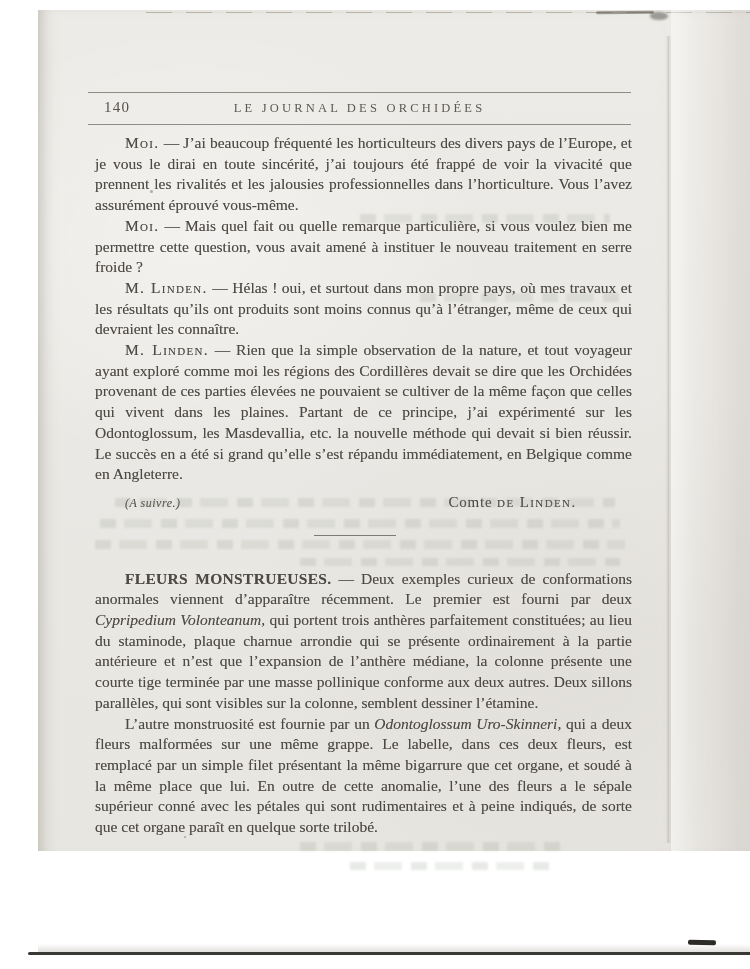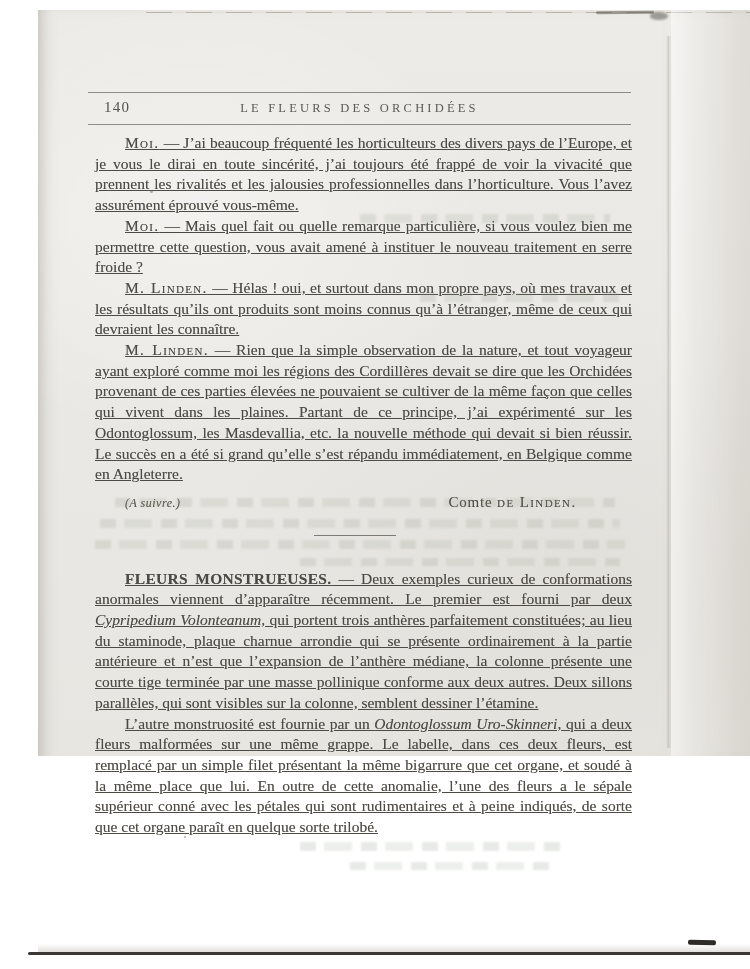--- a/index.html
+++ b/index.html
@@ -7,21 +7,21 @@
     width: 750px; height: 969px;
     background: #ffffff;
     overflow: hidden;
     position: relative;
     font-family: "Liberation Serif", "DejaVu Serif", serif;
   }
 
   
   .paper {
     position: absolute; left: 38px; top: 10px;
-    width: 712px; height: 746px;
+    width: 712px; height: 841px;
     background:
       radial-gradient(ellipse 420px 320px at 22% 28%, rgba(255,255,255,0.38), rgba(255,255,255,0) 70%),
       radial-gradient(ellipse 520px 420px at 76% 78%, rgba(188,184,175,0.16), rgba(188,184,175,0) 70%),
       linear-gradient(180deg, #edebe7 0%, #eae8e4 55%, #e8e6e1 100%);
     box-shadow:
       inset 14px 2px 16px -12px rgba(128,122,110,0.45),
       inset -90px 0 60px -60px rgba(158,150,138,0.20);
   }
 
   
@@ -66,21 +66,21 @@
     font-size: 12.5px; letter-spacing: 3.2px; color: #5c5953; white-space: nowrap;
   }
 
   
   .content {
     position: absolute; left: 57px; top: 123px; width: 537px;
     color: #4d4a45; font-size: 15.5px; line-height: 20.7px;
     text-align: justify; hyphens: none;
     text-shadow: 0 0 0.5px rgba(77,74,69,0.45);
   }
-  .para { margin: 0; text-indent: 30px; text-decoration: underline; }
+  .para { margin: 0; text-indent: 30px; }
   .seg.speaker { font-variant: small-caps; letter-spacing: 1.3px; }
   .seg.sc { font-variant: small-caps; letter-spacing: 1.4px; }
   .seg.i { font-style: italic; }
   .seg.b { font-weight: 700; letter-spacing: .3px; }
 
   .article-footer {
     display: flex; justify-content: space-between; align-items: baseline;
     margin-top: 7px; padding-left: 30px; padding-right: 56px;
   }
   .continuation { font-style: italic; font-size: 12px; color: #5a5751; letter-spacing: .5px; }
@@ -116,21 +116,21 @@
 <div class="paper">
 
   <div class="top-edge"></div>
   <div class="top-blot-a"></div>
   <div class="top-blot-b"></div>
   <div class="fold-line"></div>
   <div class="right-strip"></div>
 
   <div class="header">
     <span class="pagenum">140</span>
-    <span class="running-title">LE FLEURS DES ORCHIDÉES</span>
+    <span class="running-title">LE JOURNAL DES ORCHIDÉES</span>
   </div>
 
   <div class="content">
 
     <section>
       <div class="paras">
           <p class="para"><span class="seg speaker">Moi.</span><span class="seg n"> — J’ai beaucoup fréquenté les horticulteurs des divers pays de l’Europe, et je vous le dirai en toute sincérité, j’ai toujours été frappé de voir la vivacité que prennent les rivalités et les jalousies professionnelles dans l’horticulture. Vous l’avez assurément éprouvé vous-même.</span></p>
           <p class="para"><span class="seg speaker">Moi.</span><span class="seg n"> — Mais quel fait ou quelle remarque particulière, si vous voulez bien me permettre cette question, vous avait amené à instituer le nouveau traitement en serre froide ?</span></p>
           <p class="para"><span class="seg speaker">M. Linden.</span><span class="seg n"> — Hélas ! oui, et surtout dans mon propre pays, où mes travaux et les résultats qu’ils ont produits sont moins connus qu’à l’étranger, même de ceux qui devraient les connaître.</span></p>
           <p class="para"><span class="seg speaker">M. Linden.</span><span class="seg n"> — Rien que la simple observation de la nature, et tout voyageur ayant exploré comme moi les régions des Cordillères devait se dire que les Orchidées provenant de ces parties élevées ne pouvaient se cultiver de la même façon que celles qui vivent dans les plaines. Partant de ce principe, j’ai expérimenté sur les Odontoglossum, les Masdevallia, etc. la nouvelle méthode qui devait si bien réussir. Le succès en a été si grand qu’elle s’est répandu immédiatement, en Belgique comme en Angleterre.</span></p>

